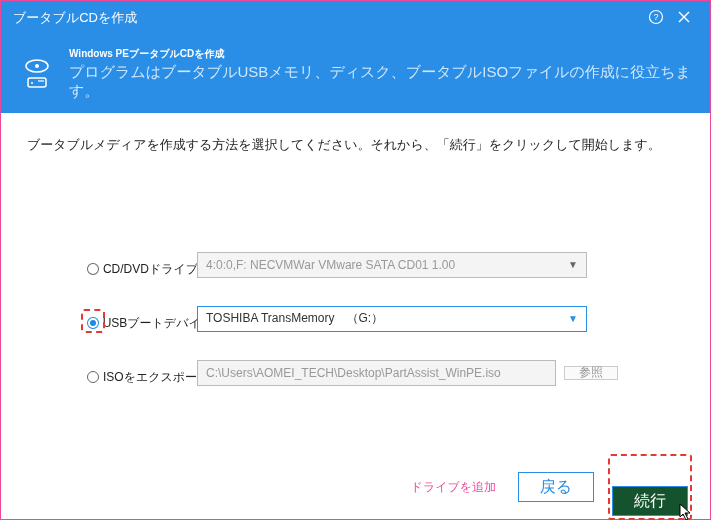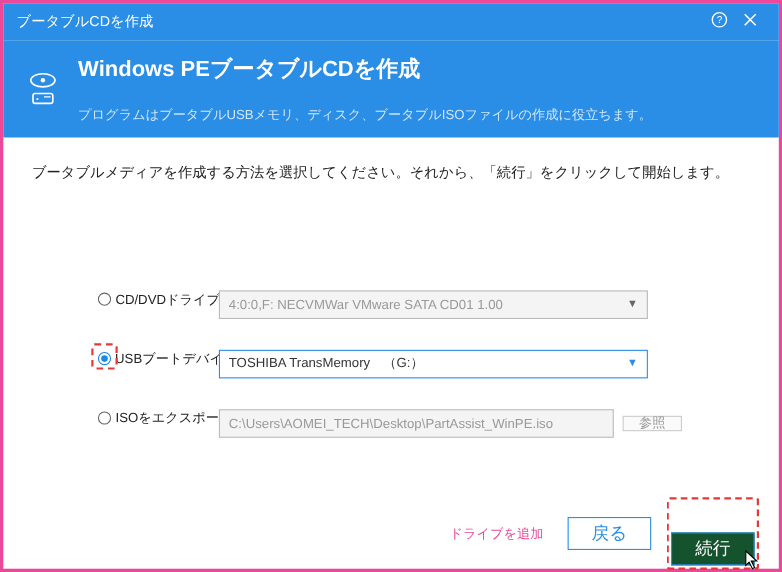--- a/index.html
+++ b/index.html
@@ -1,28 +1,28 @@
 <!DOCTYPE html>
 <html><head>
 <meta charset="utf-8">
 <style>
   * { box-sizing: border-box; margin: 0; padding: 0; font-family: "Meiryo", "MS PGothic", sans-serif; }
   body { width: 711px; height: 520px; background: #fff; overflow: hidden; }
-  .window { width: 711px; height: 520px; background: #fff; border: 3px solid #ec4899; display: flex; flex-direction: column; }
+  .window { width: 711px; height: 520px; background: #fff; border: 1px solid #ec4899; display: flex; flex-direction: column; }
   .titlebar { height: 34px; background: #2a8de6; display: flex; align-items: center; padding: 0 12px; color: #fff; font-size: 13px; }
   .titlebar .spacer { flex: 1; }
   .titlebar .tb-btn { width: 28px; text-align: center; font-size: 15px; color: #fff; cursor: pointer; }
   .banner { background: linear-gradient(#2a8de6,#2a8de6); padding: 12px 18px; display: flex; align-items: center; gap: 14px; }
   .banner-icon { width: 36px; height: 36px; }
   .banner-text { color: #fff; }
-  .banner-title { font-size: 20px; font-weight: bold; margin-bottom: 20px; }
-  .banner-sub { font-size: 12px; color: #cfe7fb; }
+  .banner-title { font-size: 10px; font-weight: bold; margin-bottom: 2px; }
+  .banner-sub { font-size: 15px; color: #cfe7fb; }
   .content { flex: 1; padding: 22px 26px 10px 26px; font-size: 13px; color: #222; }
   .instr { margin-bottom: 96px; line-height: 1.6; }
-  .opt-row { display: flex; align-items: flex-start; margin-bottom: 28px; }
+  .opt-row { display: flex; align-items: flex-end; margin-bottom: 28px; }
   .radio-wrap { width: 110px; display: flex; align-items: center; gap: 4px; position: relative; }
   .radio { width: 12px; height: 12px; border: 1px solid #666; border-radius: 50%; display: inline-flex; align-items: center; justify-content: center; background: #fff; }
   .radio.selected { border-color: #1e88e5; }
   .radio.selected::after { content: ""; width: 6px; height: 6px; background: #1e88e5; border-radius: 50%; }
   .radio-label { font-size: 12px; white-space: nowrap; overflow: hidden; }
   .radio-hl { position: absolute; left: -6px; top: -6px; width: 24px; height: 24px; border: 2px dashed #e53935; border-radius: 3px; }
   .field { flex: 1; display: flex; align-items: center; gap: 8px; }
   .select, .textin { height: 26px; border: 1px solid #bbb; font-size: 12px; padding: 0 8px; display: flex; align-items: center; background: #fff; color: #333; gap: 28px; }
   .select.disabled, .textin.disabled { background: #f4f4f4; color: #999; }
   .select { justify-content: space-between; width: 390px; }

